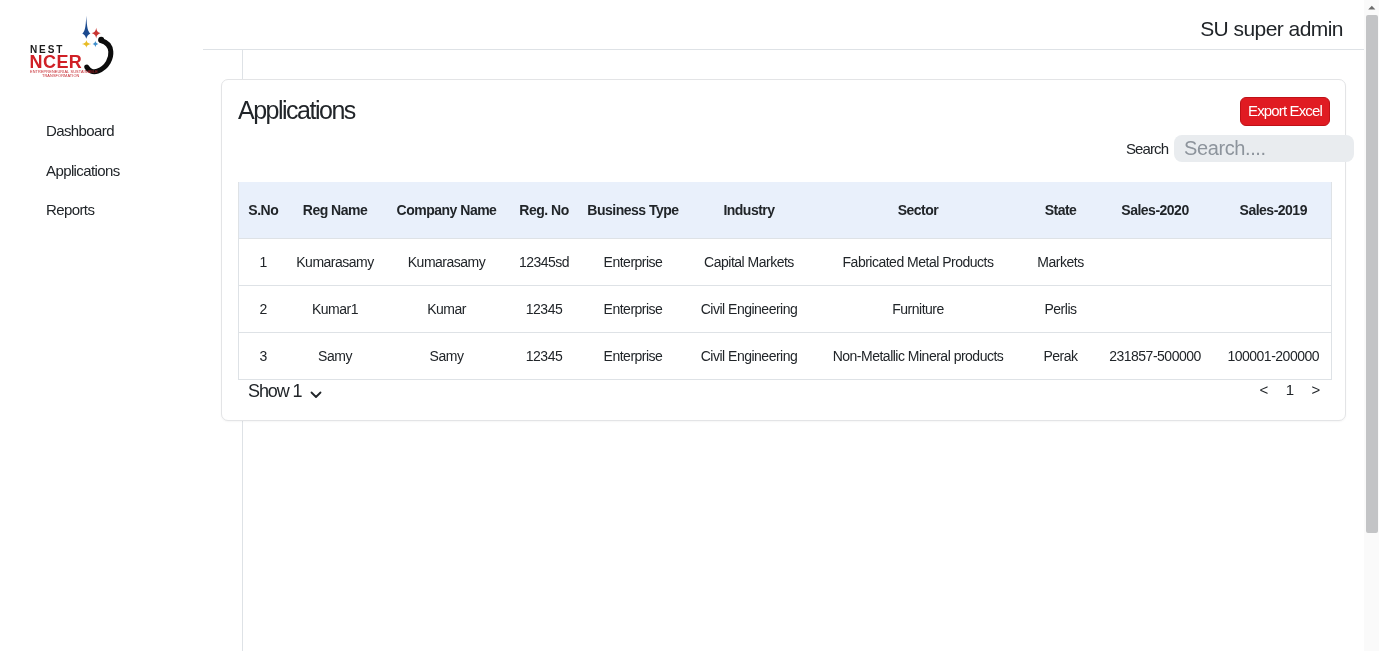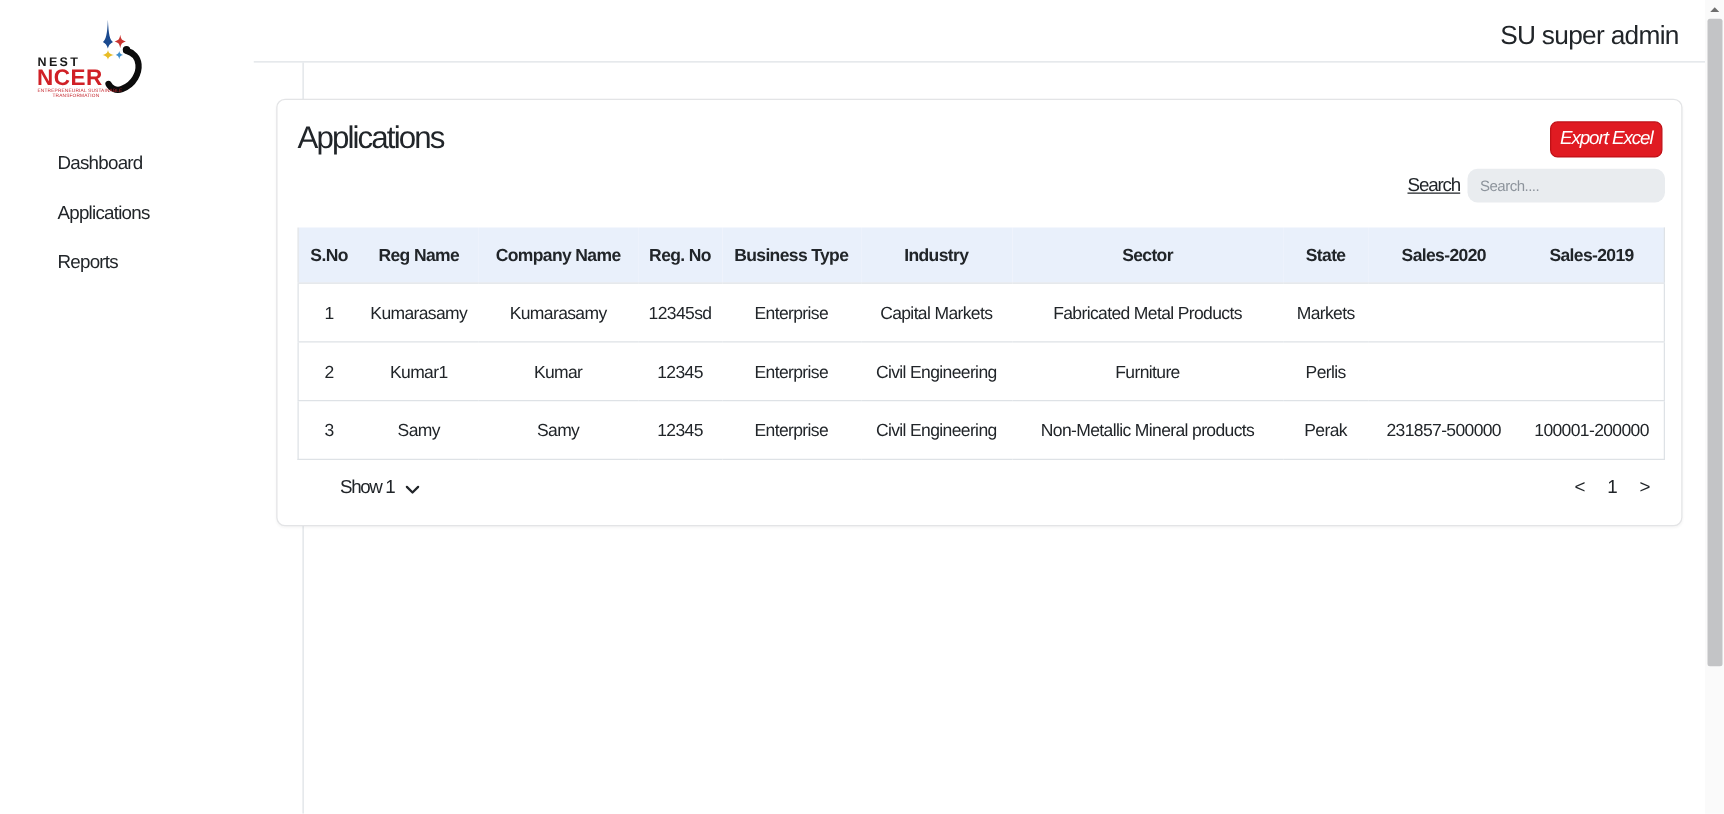--- a/index.html
+++ b/index.html
@@ -13,39 +13,39 @@
 .navitem { position:absolute; left:46px; font-size:15px; letter-spacing:-0.6px; color:#212529; }
 
 
 #topbar { position:absolute; left:203px; top:0; width:1163px; height:50px; background:#fff; border-bottom:1px solid #dee2e6; }
 #admin { position:absolute; right:23px; top:17px; font-size:21px; letter-spacing:-0.55px; color:#212529;text-align:right; }
 
 
 #card { position:absolute; left:221px; top:79px; width:1125px; height:342px; background:#fff;
   border:1px solid #e3e4e6; border-radius:7px; box-shadow:0 1px 2px rgba(0,0,0,0.04); }
 #title { position:absolute; left:16px; top:88px; font-size:25px; letter-spacing:-1.5px; color:#212529; }
-#btn-export { position:absolute; left:1018px; top:96px; width:90px; height:29px; background:#e01b22; border:1px solid #bf1117; border-radius:6px; color:#fff; font-size:15px; letter-spacing:-0.85px; font-family:"Liberation Sans",sans-serif; text-align:center; line-height:26px;font-style:italic; }
-#search-label { position:absolute; left:904px; top:139px; font-size:15px; letter-spacing:-0.9px;text-decoration:underline; }
-#search-input { position:absolute; left:952px; top:134px; width:158px; height:27px; background:#e9ecef; border:none; border-radius:8px; font-size:12px; padding:0 10px; color:#404040; font-family:"Liberation Sans",sans-serif; letter-spacing:-0.4px; }
+#btn-export { position:absolute; left:1018px; top:96px; width:90px; height:29px; background:#e01b22; border:1px solid #bf1117; border-radius:6px; color:#fff; font-size:15px; letter-spacing:-0.85px; font-family:"Liberation Sans",sans-serif; text-align:center; line-height:26px; }
+#search-label { position:absolute; left:904px; top:139px; font-size:15px; letter-spacing:-0.9px; }
+#search-input { position:absolute; left:952px; top:134px; width:180px; height:27px; background:#e9ecef; border:none; border-radius:8px; font-size:20px; padding:0 10px; color:#404040; font-family:"Liberation Sans",sans-serif; letter-spacing:-0.4px; }
 #search-input::placeholder { color:#8d949c; }
 
 
 #title { left:16px; top:16px; }
 #btn-export { left:1018px; top:17px; }
 #search-label { left:904px; top:60px; }
 #search-input { left:952px; top:55px; }
 
 
 #tbl { position:absolute; left:16px; top:102px; width:1093px; border-collapse:collapse; table-layout:fixed; }
-#tbl th { background:#e9f0fb; font-size:14px; font-weight:bold; letter-spacing:-0.5px; height:44px; text-align:center; vertical-align:middle; }
+#tbl th { background:#e9f0fb; font-size:14px; font-weight:bold; letter-spacing:-0.5px; height:56px; text-align:center; vertical-align:middle; }
 #tbl td { font-size:14px; letter-spacing:-0.5px; height:47px; text-align:center; vertical-align:middle; border-top:1px solid #dee2e6; }
 #tbl { border-left:1px solid #dee2e6; border-right:1px solid #dee2e6; border-bottom:1px solid #dee2e6; }
 
 
-#show { position:absolute; left:26px; top:301px; font-size:15px; letter-spacing:-1.1px;margin-left:24px; }
+#show { position:absolute; left:26px; top:301px; font-size:18px; letter-spacing:-1.1px; }
 #show svg { vertical-align:-2px; margin-left:9px; }
 #pager { position:absolute; right:22px; top:301px; font-size:15px; }
 #pager span { display:inline-block; text-align:center; }
 </style>
 </head>
 <body>
 <div id="app">
   <div id="sidebar">
     <svg id="logo" width="130" height="90" viewBox="0 0 130 90">
 

